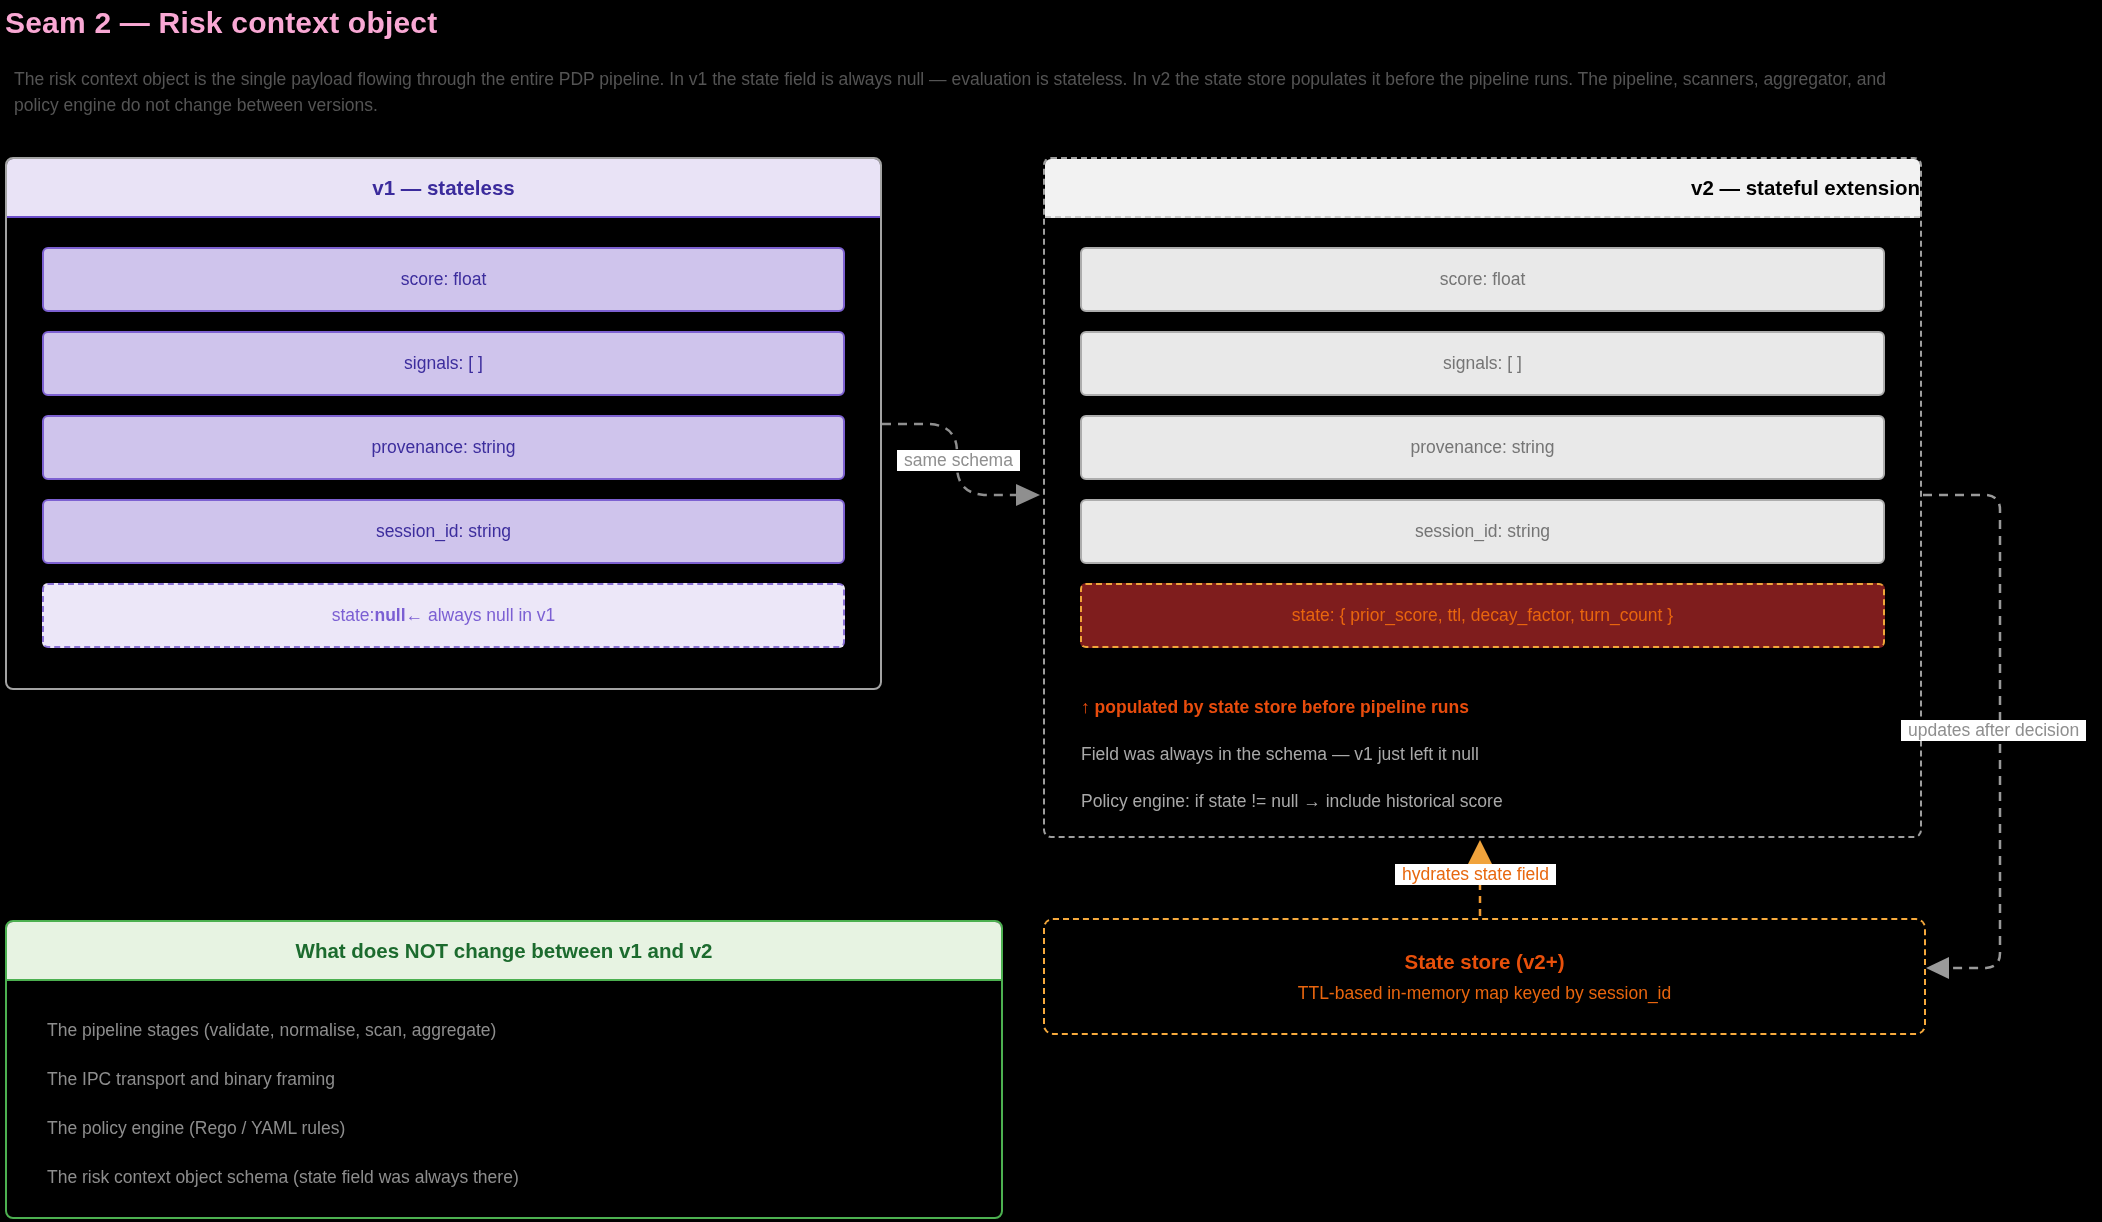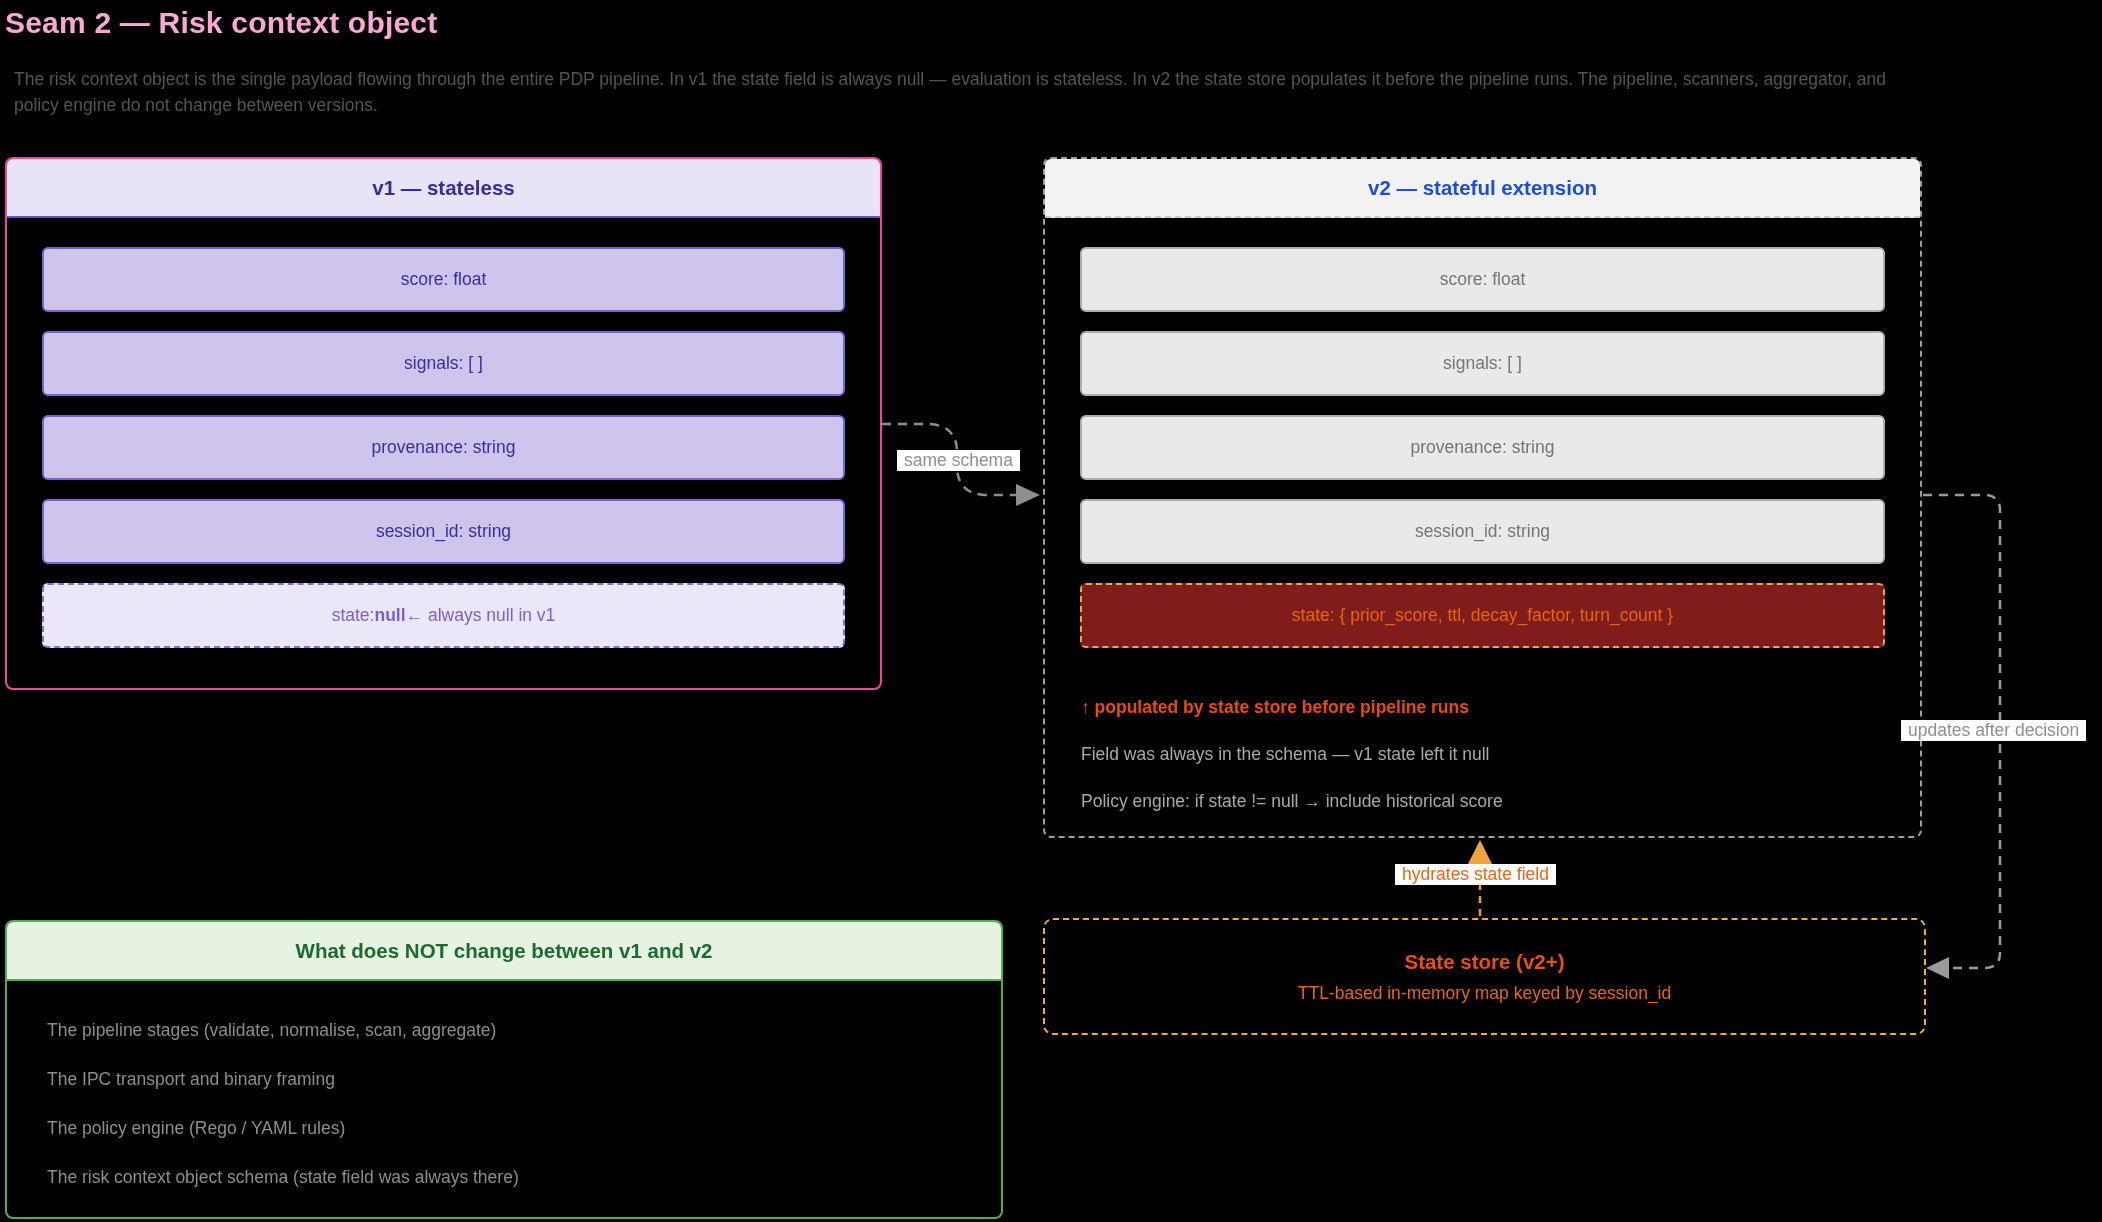--- a/index.html
+++ b/index.html
@@ -27,29 +27,29 @@
     font-size:20.5px;font-weight:bold;border-radius:6px 6px 0 0;
   }
   .rows{padding:29px 35px 0 35px;}
   .row{
     box-sizing:border-box;height:65px;margin-bottom:19px;border-radius:6px;
     display:flex;align-items:center;justify-content:center;
     font-size:17.5px;
   }
 
   
-  .v1{left:5px;top:157px;width:877px;height:533px;border:2px solid #ec4899;}
+  .v1{left:5px;top:157px;width:877px;height:533px;border:2px solid #a3a3a3;}
   .v1 header{background:#e9e3f6;color:#3b2b9c;border-bottom:2px solid #6b4ec9;}
   .v1 .row{background:#cfc4ec;border:2px solid #7d61d1;color:#3c2d9d;}
   .v1 .row.state{background:#ece7f8;border:2px dashed #8a70d6;color:#7b5fd3;}
   .v1 .row.state b{font-weight:bold;}
 
   
   .v2{left:1043px;top:157px;width:879px;height:681px;border:2px dashed #9e9e9e;}
-  .v2 header{background:#f2f2f2;color:#1d4ed8;border-bottom:2px dashed #c9c9c9;}
+  .v2 header{background:#f2f2f2;color:#000000;border-bottom:2px dashed #c9c9c9;justify-content:flex-end;}
   .v2 .row{background:#e9e9e9;border:2px solid #adadad;color:#757575;}
   .v2 .row.state{background:#7f1d1d;border:2px dashed #f0a63a;color:#e8650e;}
   .v2-notes{padding:30px 36px 0 36px;}
   .v2-notes .note{font-size:17.5px;margin:0 0 26px 0;}
   .note-populated{color:#e84c0d;font-weight:bold;}
   .note-muted{color:#a9a9a9;}
 
   
   .unchanged{left:5px;top:920px;width:998px;height:299px;border:2px solid #4cb050;}
   .unchanged header{background:#e7f3e2;color:#1c6b2e;border-bottom:2px solid #4cb050;}
@@ -103,21 +103,21 @@
     </header>
     <div class="rows">
       <div class="row">score: float</div>
       <div class="row">signals: [ ]</div>
       <div class="row">provenance: string</div>
       <div class="row">session_id: string</div>
       <div class="row state">state: { prior_score, ttl, decay_factor, turn_count }</div>
     </div>
     <div class="v2-notes">
       <p class="note note-populated">↑ populated by state store before pipeline runs</p>
-      <p class="note note-muted">Field was always in the schema — v1 state left it null</p>
+      <p class="note note-muted">Field was always in the schema — v1 just left it null</p>
       <p class="note note-muted">Policy engine: if state != null → include historical score</p>
     </div>
   </section>
 
   <section class="abs panel unchanged">
     <header>
       <span>What does NOT change between v1 and v2</span>
     </header>
     <div class="items">
       <p class="item">The pipeline stages (validate, normalise, scan, aggregate)</p>

